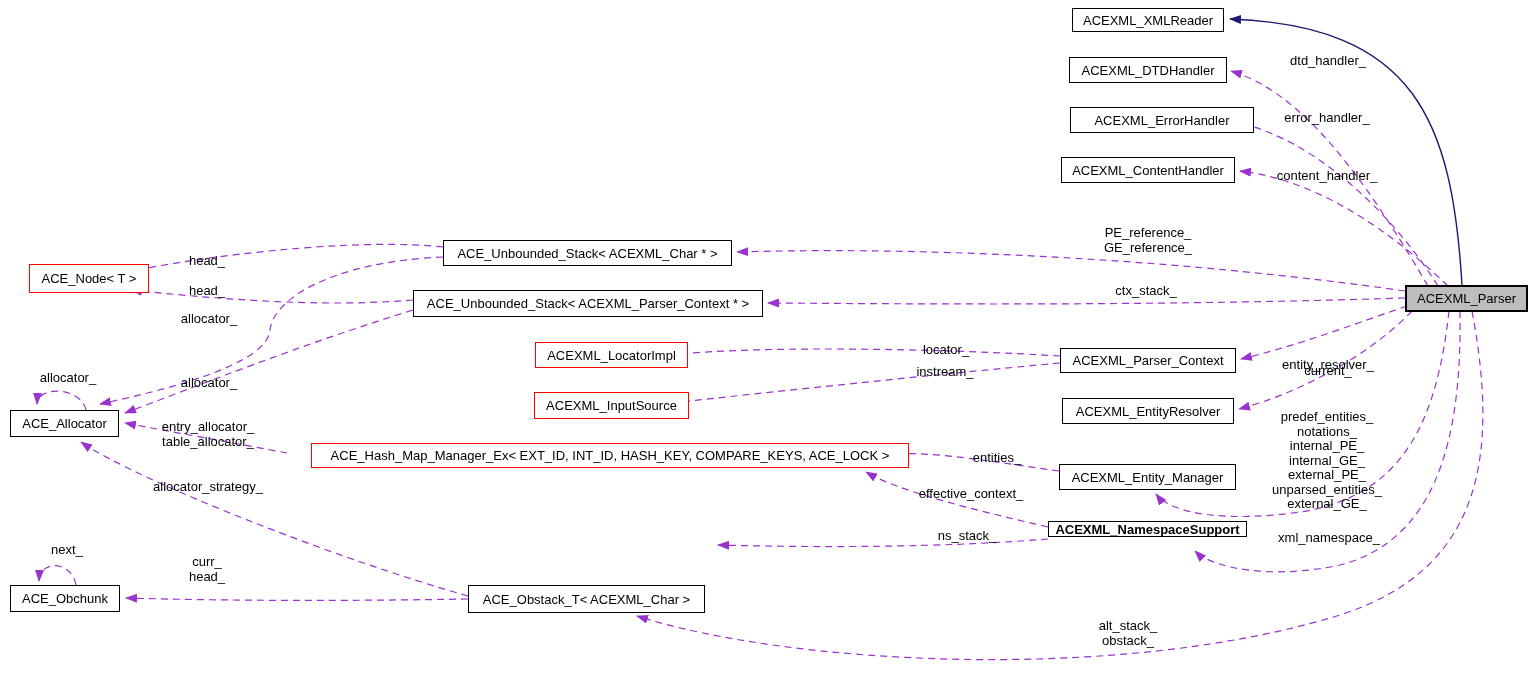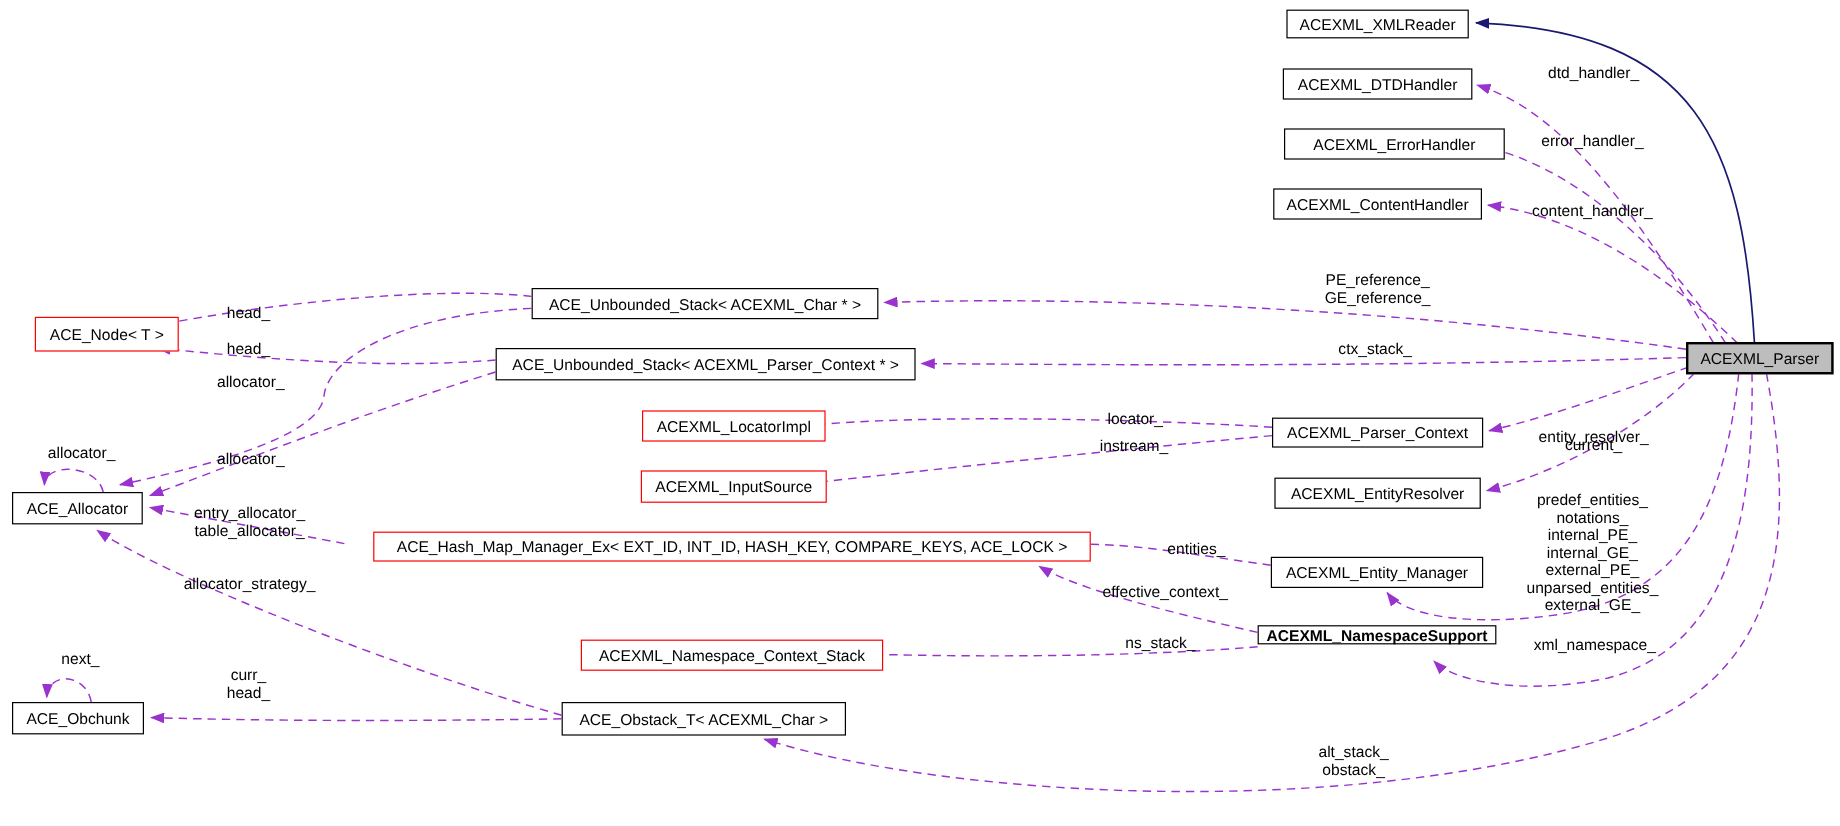--- a/index.html
+++ b/index.html
@@ -78,21 +78,20 @@
 
   <div class="node" style="left:1072px;top:8px;width:152px;height:24px;">ACEXML_XMLReader</div>
   <div class="node" style="left:1069px;top:57px;width:158px;height:26px;">ACEXML_DTDHandler</div>
   <div class="node" style="left:1070px;top:107px;width:184px;height:26px;text-align:center;">ACEXML_ErrorHandler</div>
   <div class="node" style="left:1061px;top:157px;width:174px;height:26px;">ACEXML_ContentHandler</div>
   <div class="node" style="left:443px;top:240px;width:289px;height:26px;">ACE_Unbounded_Stack&lt; ACEXML_Char * &gt;</div>
   <div class="node" style="left:413px;top:290px;width:350px;height:27px;">ACE_Unbounded_Stack&lt; ACEXML_Parser_Context * &gt;</div>
   <div class="node red" style="left:511px;top:342px;width:153px;height:26px;">ACEXML_LocatorImpl</div>
   <div class="node red" style="left:510px;top:392px;width:155px;height:27px;">ACEXML_InputSource</div>
   <div class="node red" style="left:287px;top:443px;width:598px;height:25px;">ACE_Hash_Map_Manager_Ex&lt; EXT_ID, INT_ID, HASH_KEY, COMPARE_KEYS, ACE_LOCK &gt;</div>
-  <div class="node red" style="left:460px;top:533px;width:252px;height:26px;">ACEXML_Namespace_Context_Stack</div>
   <div class="node" style="left:468px;top:585px;width:237px;height:28px;">ACE_Obstack_T&lt; ACEXML_Char &gt;</div>
   <div class="node red" style="left:5px;top:264px;width:120px;height:29px;">ACE_Node&lt; T &gt;</div>
   <div class="node" style="left:10px;top:410px;width:109px;height:27px;">ACE_Allocator</div>
   <div class="node" style="left:10px;top:585px;width:110px;height:27px;">ACE_Obchunk</div>
   <div class="node" style="left:1060px;top:348px;width:176px;height:25px;">ACEXML_Parser_Context</div>
   <div class="node" style="left:1062px;top:398px;width:172px;height:26px;">ACEXML_EntityResolver</div>
   <div class="node" style="left:1059px;top:464px;width:177px;height:26px;">ACEXML_Entity_Manager</div>
   <div class="node" style="left:1048px;top:521px;width:199px;height:16px;font-weight:bold;">ACEXML_NamespaceSupport</div>
   <div class="node focus" style="left:1405px;top:285px;width:123px;height:27px;">ACEXML_Parser</div>
 

